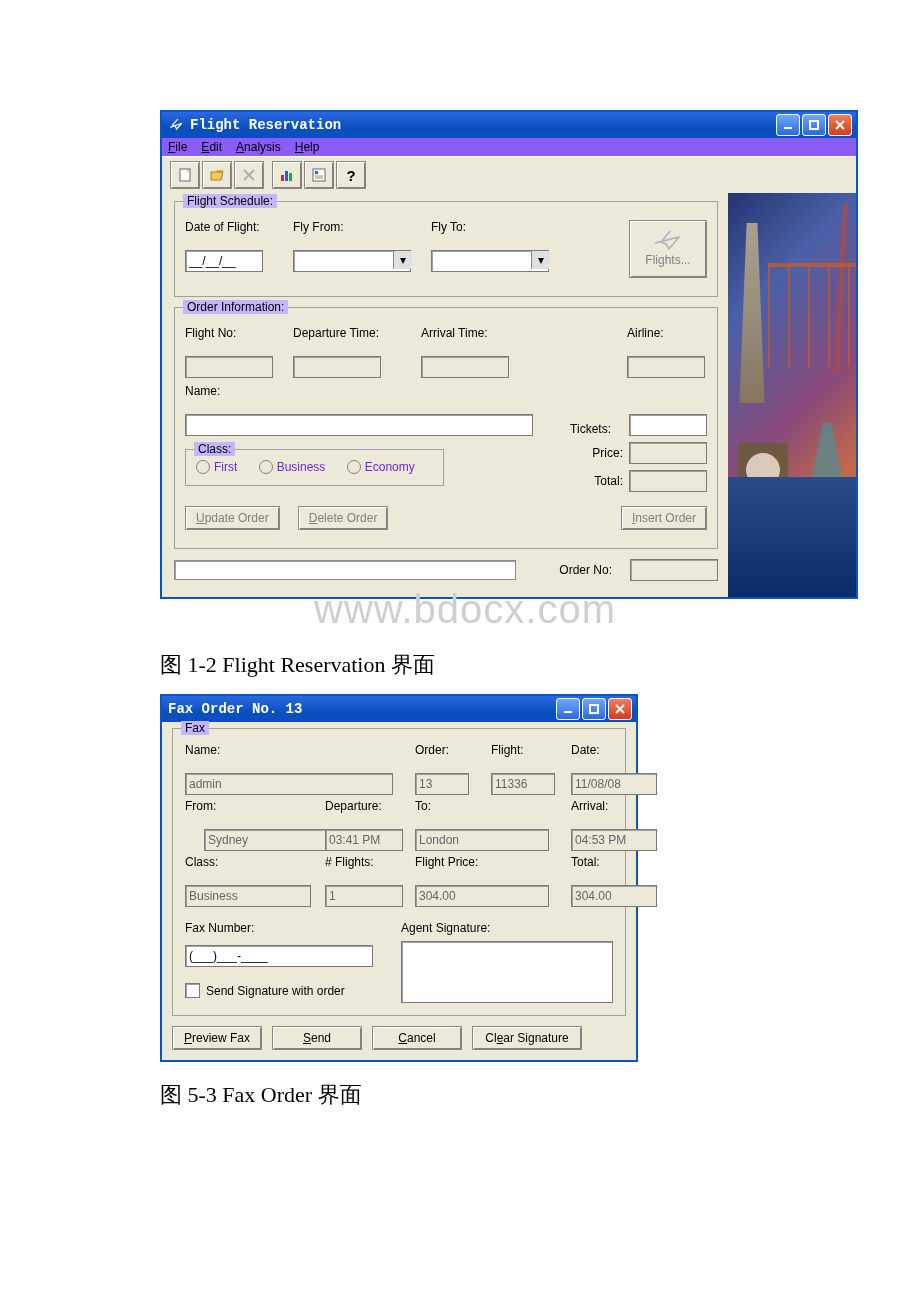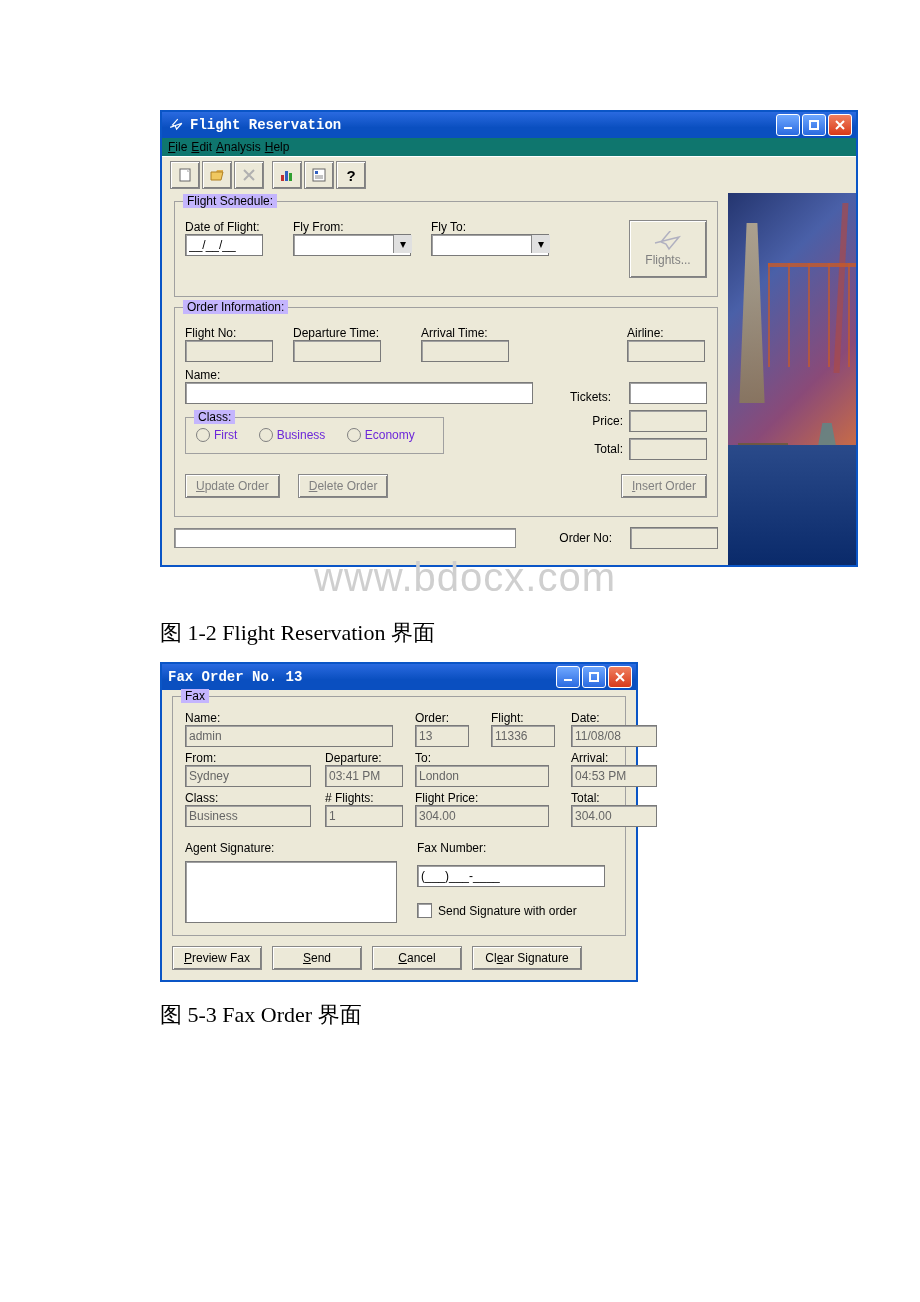--- a/index.html
+++ b/index.html
@@ -50,26 +50,26 @@
     border: 1px solid #fff;
     border-radius: 3px;
     display: flex; align-items: center; justify-content: center;
     background: linear-gradient(#6fa8ff,#2a6ae0);
     color: #fff; font-weight: bold;
   }
   .win-btn.close { background: linear-gradient(#f08060,#d83a1a); }
   .win-btn svg { display:block; }
 
   .menubar {
-    background: #0f766e;
+    background: #8b5cf6;
     border-bottom: 1px solid #fff;
     padding: 2px 6px;
     font-size: 12px;
     color: #000;
-    display: flex; gap: 4px;
+    display: flex; gap: 14px;
   }
   .menubar span { text-decoration: none; }
   .menubar span .ul { text-decoration: underline; }
 
   .toolbar {
     background: #ece9d8;
     padding: 4px 8px;
     display: flex; gap: 2px; align-items: center;
   }
   .tb-btn {
@@ -124,21 +124,21 @@
     margin-bottom: 10px;
     background: #ece9d8;
   }
   .groupbox > .legend {
     position: absolute; top: -8px; left: 8px;
     background: #c4b5fd; padding: 0 4px; font-size: 12px;
   }
 
   .label { font-size: 12px; color:#000; }
   .row { display:flex; align-items:flex-end; gap:18px; margin-bottom:6px; }
-  .col { display:flex; flex-direction:column; gap:0; }
+  .col { display:flex; flex-direction:column; gap:16px; }
 
   input.text, .text {
     height: 20px;
     border: 1px solid #7a7a7a;
     background: #fff;
     box-shadow: inset 1px 1px #a0a0a0;
     padding: 0 3px;
     font-size: 12px;
   }
   input.text[readonly], .text.ro { background:#ece9d8; color:#666; }
@@ -436,21 +436,21 @@
               <span class="label">Flight:</span>
               <input class="text ro" readonly="" style="width: 56px;" value="11336">
             </div>
         <div class="col">
               <span class="label">Date:</span>
               <input class="text ro" readonly="" style="width: 78px;" value="11/08/08">
             </div>
 
         <div class="col">
               <span class="label">From:</span>
-              <input class="text ro" readonly="" style="width: 118px;" value="Sydney">
+              <input class="text ro" readonly="" style="width: 118px; margin-left: 19px;" value="Sydney">
             </div>
         <div class="col">
               <span class="label">Departure:</span>
               <input class="text ro" readonly="" style="width: 70px;" value="03:41 PM">
             </div>
         <div class="col span2">
               <span class="label">To:</span>
               <input class="text ro" readonly="" style="width: 126px;" value="London">
             </div>
         <div class="col">
@@ -470,33 +470,33 @@
               <span class="label">Flight Price:</span>
               <input class="text ro" readonly="" style="width: 126px;" value="304.00">
             </div>
         <div class="col">
               <span class="label">Total:</span>
               <input class="text ro" readonly="" style="width: 78px;" value="304.00">
             </div>
       </div>
 
       <div style="display:flex; gap:20px; margin-top:14px;">
-        <div>
-          <div class="label">Agent Signature:</div>
-          <div class="sig-box" style="margin-top:6px;"></div>
-        </div>
         <div style="flex:1;">
           <div class="label">Fax Number:</div>
           <input class="text" style="width: 180px; margin-top: 10px;" value="(___)___-____">
           <div style="height:16px;"></div>
           <label class="checkbox">
                 <span class="box"></span>
                 <span>Send Signature with order</span>
               </label>
         </div>
+        <div>
+          <div class="label">Agent Signature:</div>
+          <div class="sig-box" style="margin-top:6px;"></div>
+        </div>
       </div>
     </div>
 
     <div class="btn-row">
       <button class="btn small"><span style="text-decoration:underline;">P</span>review Fax</button>
       <button class="btn small"><span style="text-decoration:underline;">S</span>end</button>
       <button class="btn small"><span style="text-decoration:underline;">C</span>ancel</button>
       <button class="btn small" style="min-width:110px;">Cl<span style="text-decoration:underline;">e</span>ar Signature</button>
     </div>
   </div>

